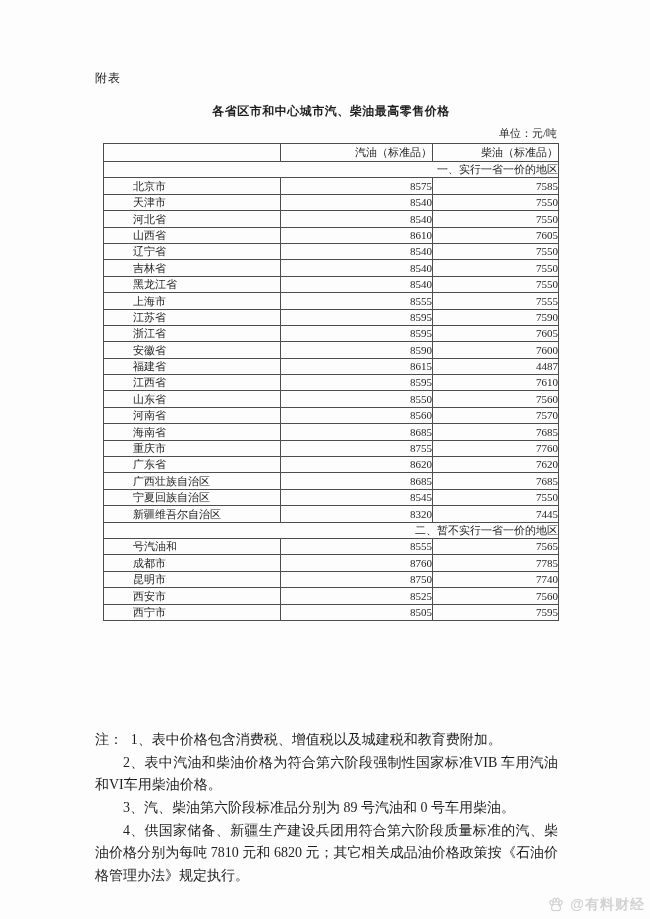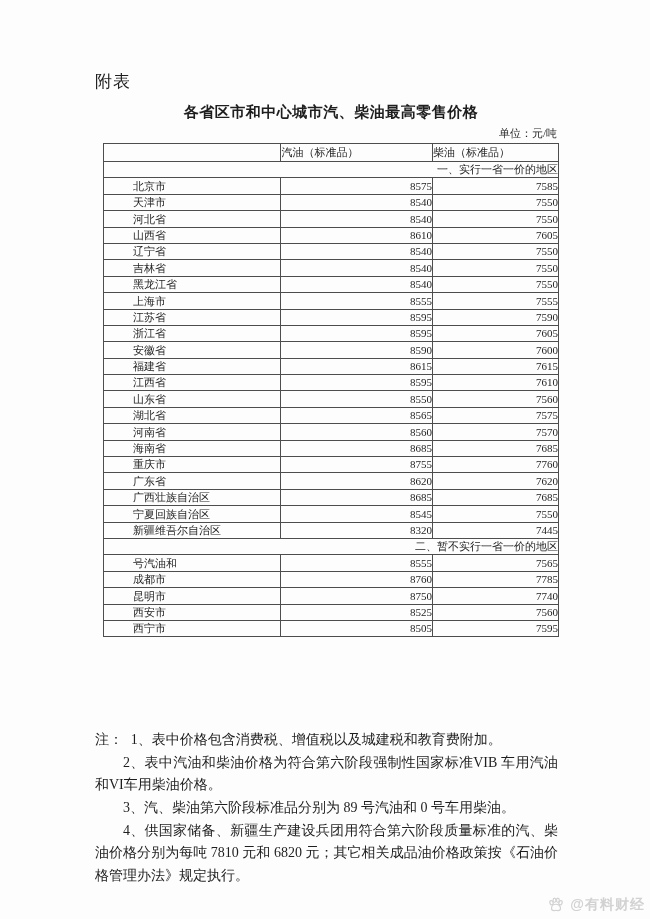--- a/index.html
+++ b/index.html
@@ -10,31 +10,31 @@
     height: 919px;
     background: #fdfdfd;
     font-family: "Liberation Serif", "DejaVu Serif", serif;
     color: #1e1e1e;
     overflow: hidden;
   }
   .appendix {
     position: absolute;
     left: 95px;
     top: 70px;
-    font-size: 17px;
+    font-size: 12px;
     letter-spacing: 1px;
   }
   .title {
     position: absolute;
     left: 103px;
     top: 103px;
     width: 456px;
     margin: 0;
     text-align: center;
-    font-size: 15px;
+    font-size: 12px;
     font-weight: bold;
     letter-spacing: 0.5px;
   }
   .unit {
     position: absolute;
     left: 103px;
     top: 126px;
     width: 454px;
     text-align: right;
     font-size: 11px;
@@ -53,21 +53,21 @@
   .price-table col.c3 { width: 27.7%; }
   .price-table th, .price-table td {
     border: 1px solid #4d4d4d;
     height: 16.4px;
     padding: 0;
     line-height: 1.15;
     font-weight: normal;
     overflow: hidden;
     white-space: nowrap;
   }
-  .price-table th { text-align: left; height: 18px; }
+  .price-table th { text-align: right; height: 18px; }
   .price-table td.section { text-align: right; padding-left: 7px; }
   .price-table td.region  { text-align: left; padding-left: 29px; }
   .price-table td.price   { text-align: right; font-family: Liberation Serif, serif; }
   .notes {
     position: absolute;
     left: 95px;
     top: 729px;
     width: 463px;
     font-size: 14px;
     line-height: 1.62;
@@ -170,36 +170,31 @@
           <td class="price">7605</td>
         </tr>
         <tr>
           <td class="region">安徽省</td>
           <td class="price">8590</td>
           <td class="price">7600</td>
         </tr>
         <tr>
           <td class="region">福建省</td>
           <td class="price">8615</td>
-          <td class="price">7615</td>
+          <td class="price">4487</td>
         </tr>
         <tr>
           <td class="region">江西省</td>
           <td class="price">8595</td>
           <td class="price">7610</td>
         </tr>
         <tr>
           <td class="region">山东省</td>
           <td class="price">8550</td>
           <td class="price">7560</td>
-        </tr>
-        <tr>
-          <td class="region">湖北省</td>
-          <td class="price">8565</td>
-          <td class="price">7575</td>
         </tr>
         <tr>
           <td class="region">河南省</td>
           <td class="price">8560</td>
           <td class="price">7570</td>
         </tr>
         <tr>
           <td class="region">海南省</td>
           <td class="price">8685</td>
           <td class="price">7685</td>

